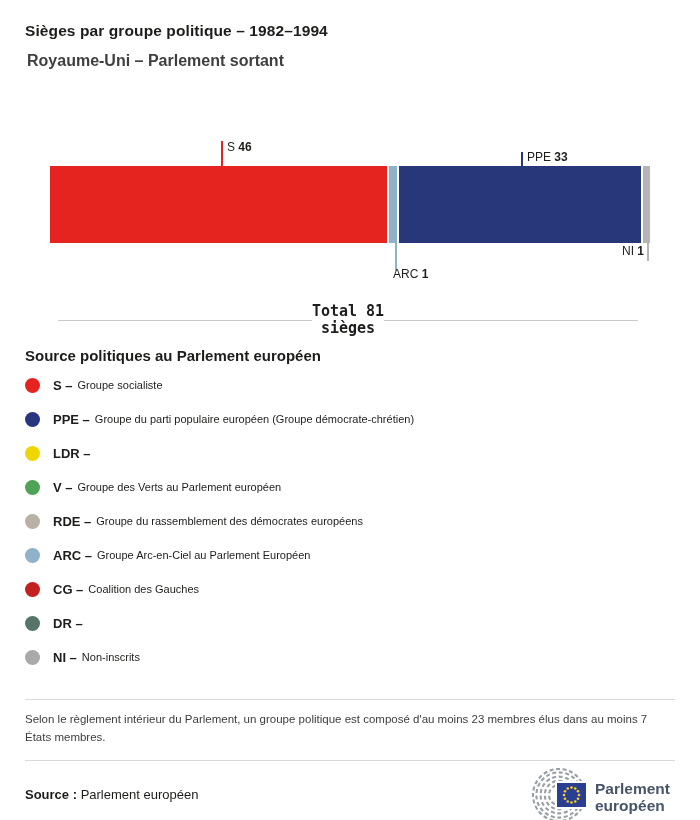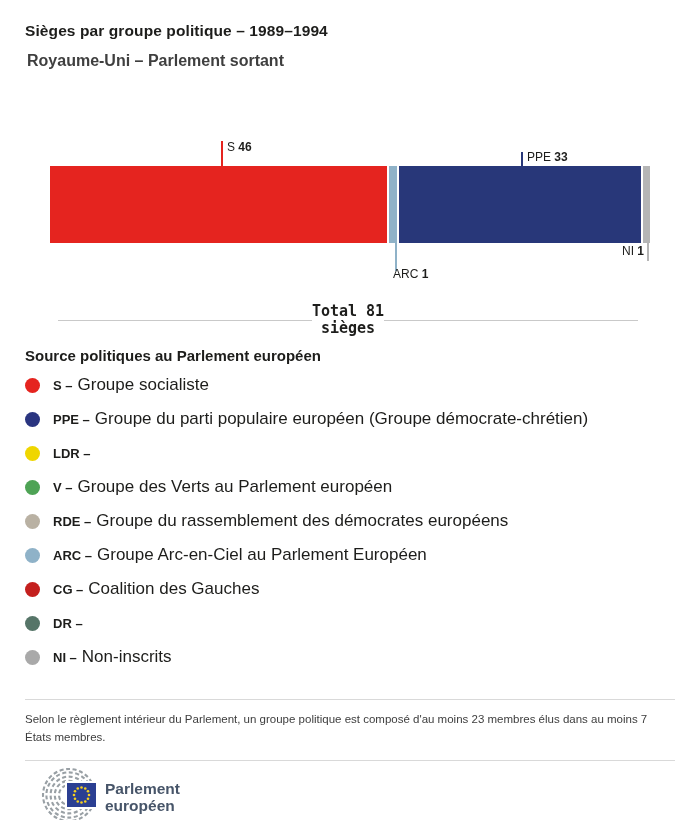--- a/index.html
+++ b/index.html
@@ -28,37 +28,37 @@
   .total-row{display:flex;align-items:center;margin:28px 62px 0 58px;}
   .total-line{flex:1;height:1px;background:#c9c9c9;}
   .total-text{font-family:"DejaVu Sans Mono",monospace;font-weight:bold;font-size:15px;line-height:17px;text-align:center;color:#1d1d1b;}
 
   
   .legend-heading{font-size:15px;font-weight:bold;margin:10px 25px 0 25px;color:#1d1d1b;}
   .legend{list-style:none;margin:4px 25px 0 25px;padding:0;}
   .legend li{display:flex;align-items:center;height:34px;}
   .dot{width:15px;height:15px;border-radius:50%;margin-right:13px;flex:0 0 15px;}
   .legend b{font-size:13px;font-weight:bold;margin-right:5px;white-space:nowrap;}
-  .legend .name{font-size:17px;color:#1d1d1b;}
+  .legend .name{font-size:11px;color:#1d1d1b;}
 
   .divider{height:1px;background:#d9d9d9;margin:0 25px;}
   .div-1{margin-top:25px;}
   .div-2{margin-top:13px;}
 
   .footnote{font-size:11.5px;line-height:1.55;color:#3d3d3d;margin:11px 25px 11px 25px;max-width:652px;}
 
   .footer{display:flex;justify-content:space-between;align-items:center;margin:6px 25px 0 25px;}
   .source{font-size:13px;color:#1d1d1b;}
   .source b{font-weight:bold;}
   .logo svg{display:block;}
 </style>
 </head>
 <body>
 
-<div class="title">Sièges par groupe politique – 1989–1994</div>
+<div class="title">Sièges par groupe politique – 1982–1994</div>
 <div class="subtitle">Royaume-Uni – Parlement sortant</div>
 
 <div class="chart">
 
   <div class="tick tick-s" style="background: rgb(229, 36, 31);"></div>
   <div class="tick tick-ppe" style="background: rgb(40, 55, 121);"></div>
   <div class="tick tick-arc" style="background: rgb(143, 178, 200);"></div>
   <div class="tick tick-ni" style="background: rgb(181, 181, 181);"></div>
 
   <div class="anno anno-s">
@@ -143,20 +143,24 @@
   </li>
 </ul>
 
 <div class="divider div-1"></div>
 
 <p class="footnote">Selon le règlement intérieur du Parlement, un groupe politique est composé d'au moins 23 membres élus dans au moins 7 États membres.</p>
 
 <div class="divider div-2"></div>
 
 <div class="footer">
+  <div class="source">
+    <b>Source :</b>
+    <span>Parlement européen</span>
+  </div>
   <div class="logo">
     <svg width="160" height="56" viewBox="0 0 160 56">
       <g fill="none" stroke-width="2.1" stroke-dasharray="4 2.6" stroke="#99a0a5">
         <circle cx="44" cy="28" r="10"></circle>
         <circle cx="44" cy="28" r="14.2"></circle>
         <circle cx="44" cy="28" r="18.4"></circle>
         <circle cx="44" cy="28" r="22.6"></circle>
         <circle cx="44" cy="28" r="26"></circle>
       </g>
       <rect x="41" y="15" width="31" height="26" stroke="#ffffff" stroke-width="2" fill="#2b3f92"></rect>

